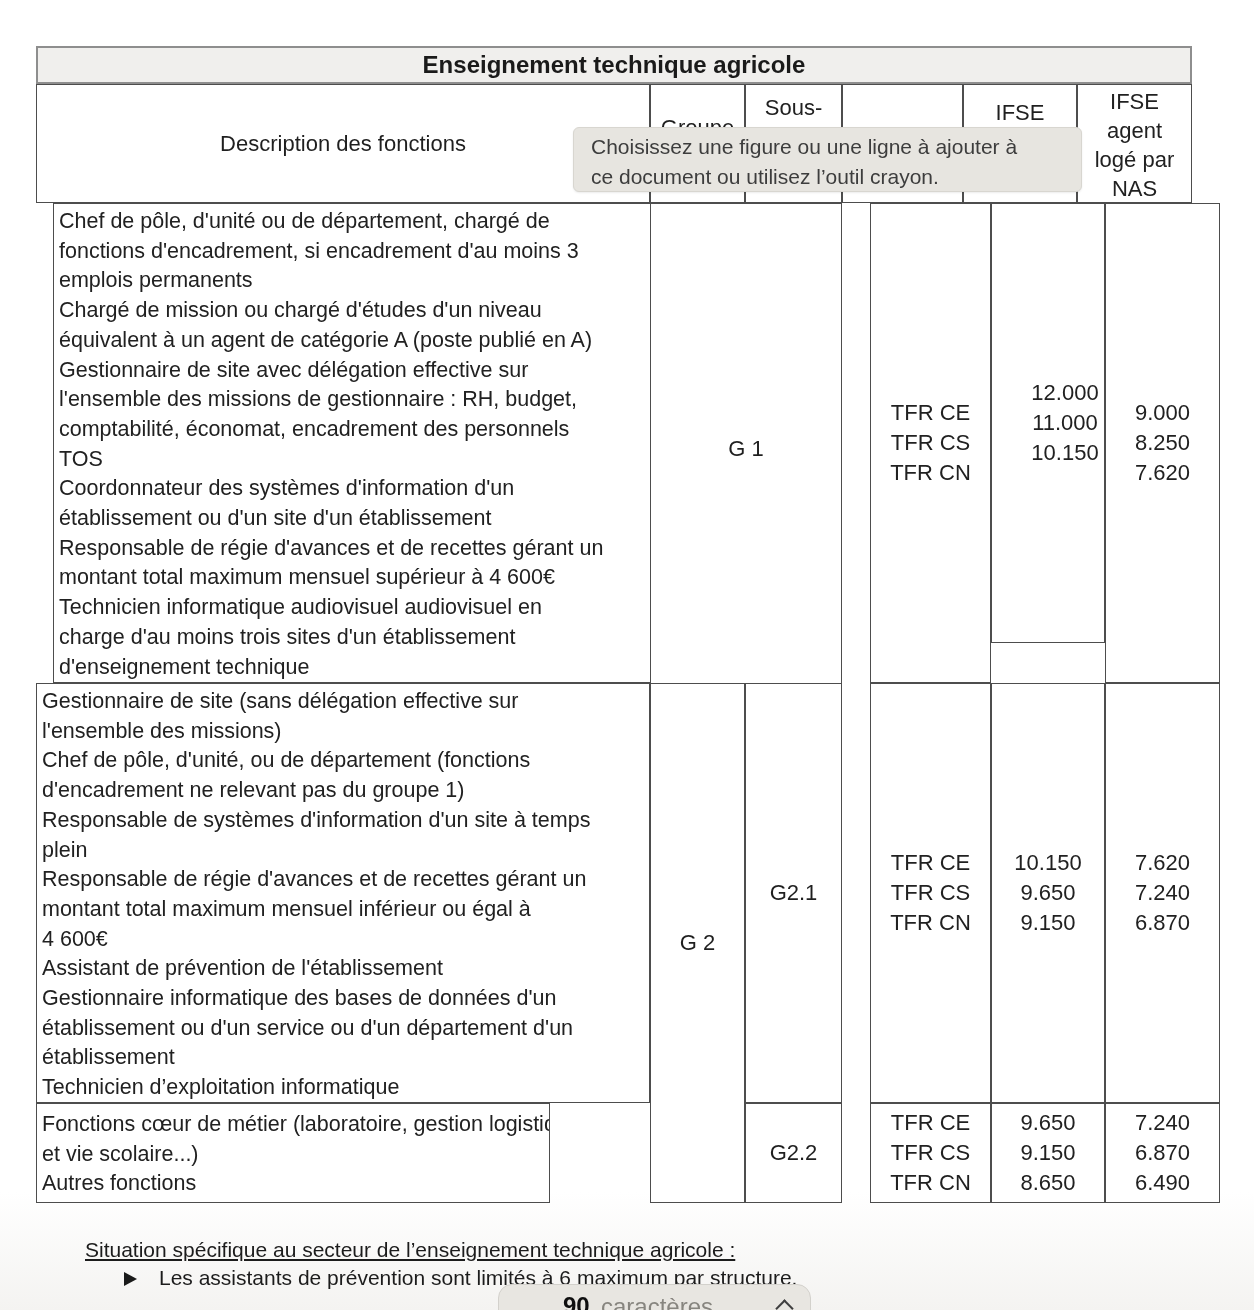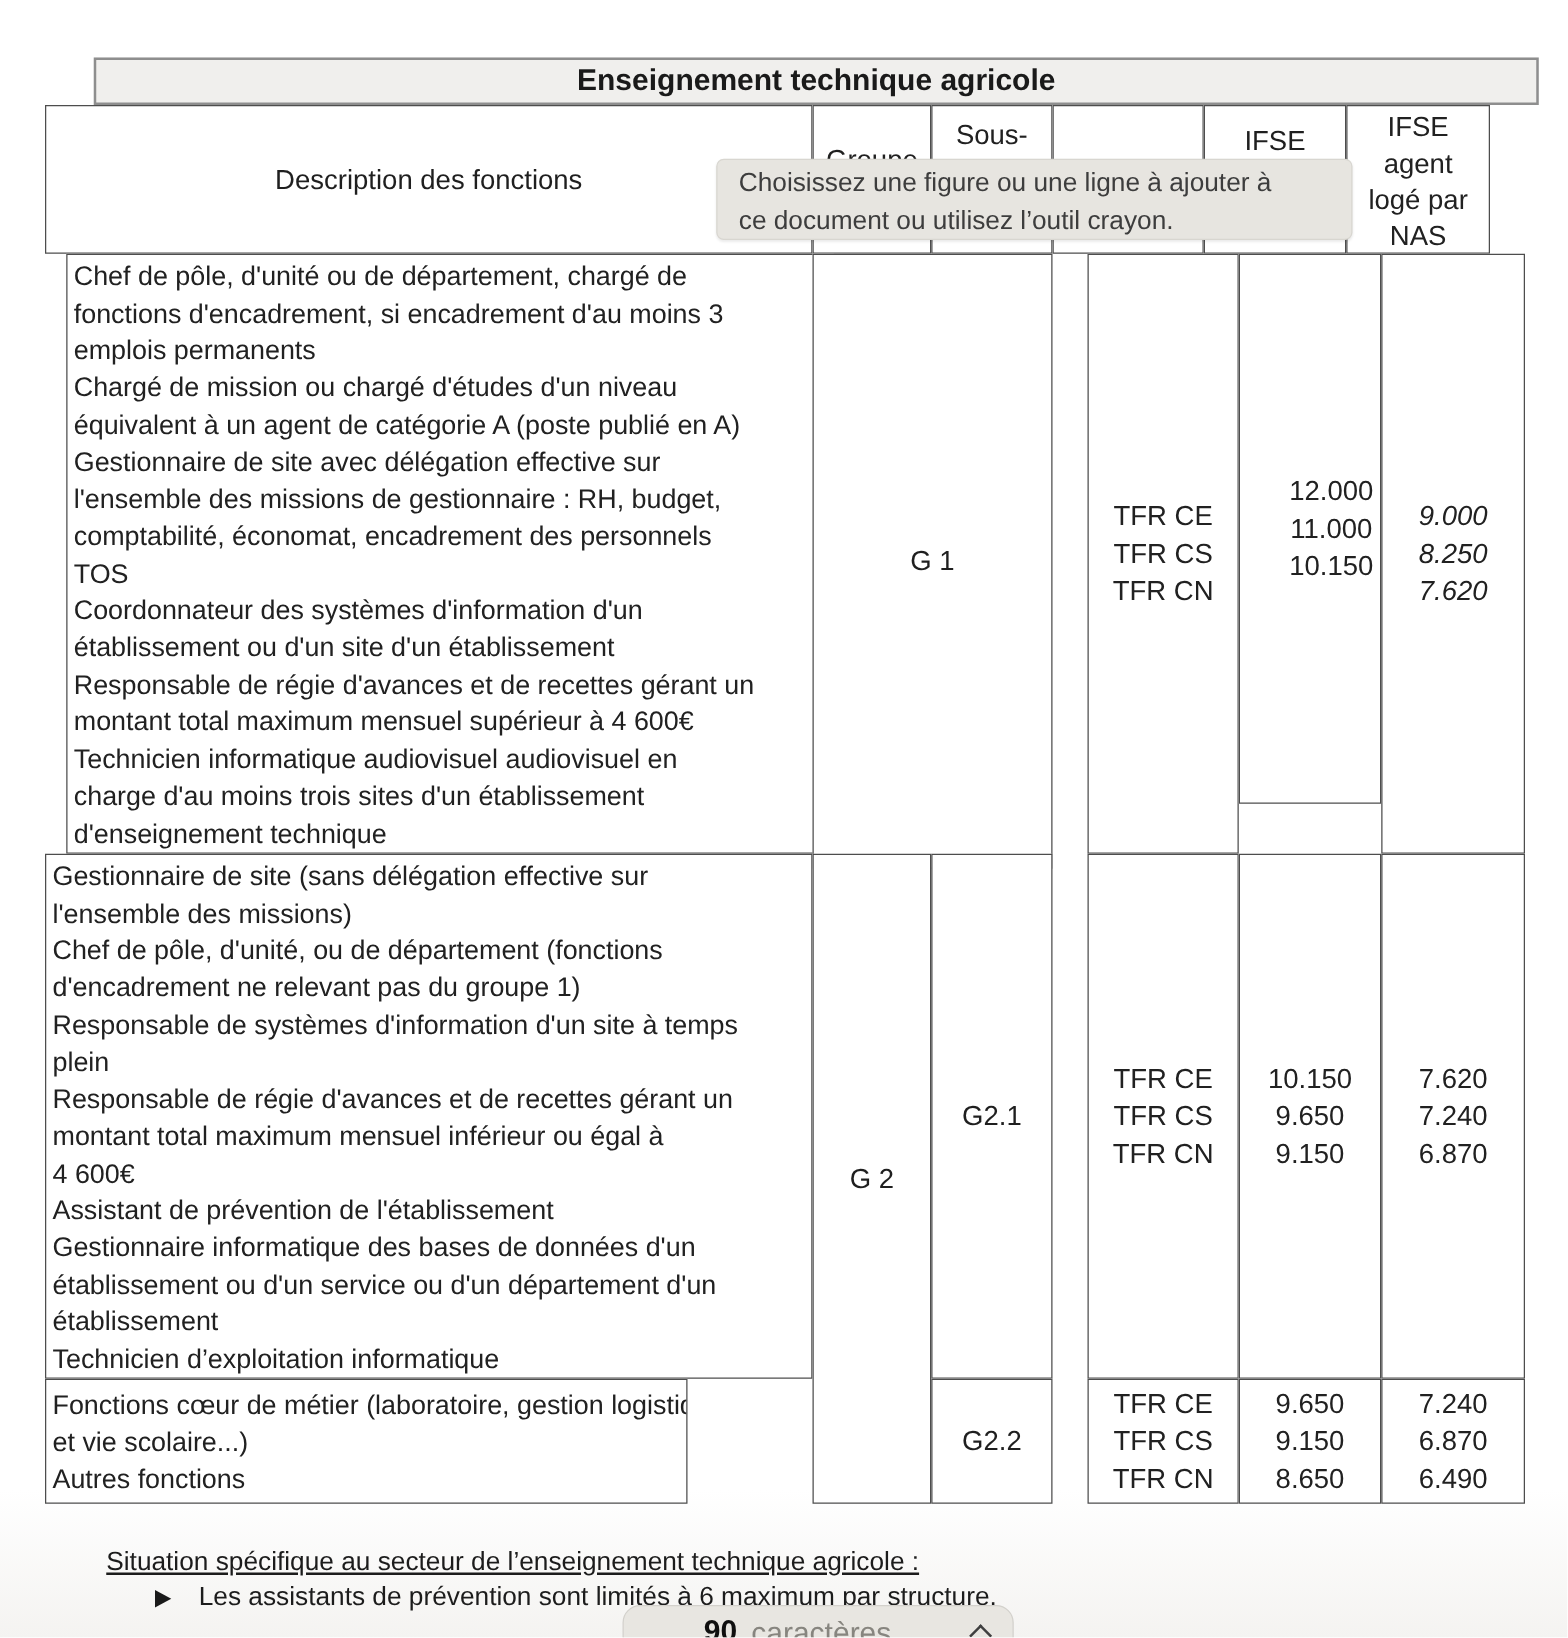--- a/index.html
+++ b/index.html
@@ -85,21 +85,21 @@
     border-top:2.5px solid #3f3f3f; border-right:2.5px solid #3f3f3f;
     transform:rotate(-45deg);
   }
   .line { white-space:nowrap; }
 </style>
 </head>
 <body>
 
 <div id="page">
 
-  <div class="cell title-cell" style="left:36px; top:46px; width:1156px; height:38px;margin-left:39px;">Enseignement technique agricole</div>
+  <div class="cell title-cell" style="left:36px; top:46px; width:1156px; height:38px;">Enseignement technique agricole</div>
 
   <div class="cell center hdr" style="left:36px; top:84px; width:614px; height:119px;">Description des fonctions</div>
   <div class="cell hdr" style="left:650px; top:84px; width:95px; height:119px; padding-top:28px; text-align:center; line-height:30px;">Groupe</div>
   <div class="cell hdr-lines" style="left:745px; top:84px; width:97px; height:119px; padding-top:8px;">
       <div class="line">Sous-</div>
       <div class="line">groupe</div>
     </div>
   <div class="cell" style="left:842px; top:84px; width:121px; height:119px;"></div>
   <div class="cell hdr" style="left:963px; top:84px; width:114px; height:119px; padding-top:13px; text-align:center; line-height:30px;">IFSE</div>
   <div class="cell hdr-lines" style="left:1077px; top:84px; width:115px; height:119px; padding-top:2px;">
@@ -131,21 +131,21 @@
   <div class="cell vcenter-col num-lines" style="left:842px; top:203px; width:121px; height:480px;">
       <div class="line">TFR CE</div>
       <div class="line">TFR CS</div>
       <div class="line">TFR CN</div>
     </div>
   <div class="cell vcenter-col num-lines" style="left:963px; top:203px; width:114px; height:440px;padding-left:34px;">
       <div class="line">12.000</div>
       <div class="line">11.000</div>
       <div class="line">10.150</div>
     </div>
-  <div class="cell vcenter-col num-lines" style="left:1077px; top:203px; width:115px; height:480px;font-style:italic;">
+  <div class="cell vcenter-col num-lines" style="left:1077px; top:203px; width:115px; height:480px;">
       <div class="line">9.000</div>
       <div class="line">8.250</div>
       <div class="line">7.620</div>
     </div>
 
   <div class="cell desc" style="left:36px; top:683px; width:614px; height:420px;">
       <div class="line">Gestionnaire de site (sans délégation effective sur</div>
       <div class="line">l'ensemble des missions)</div>
       <div class="line">Chef de pôle, d'unité, ou de département (fonctions</div>
       <div class="line">d'encadrement ne relevant pas du groupe 1)</div>

